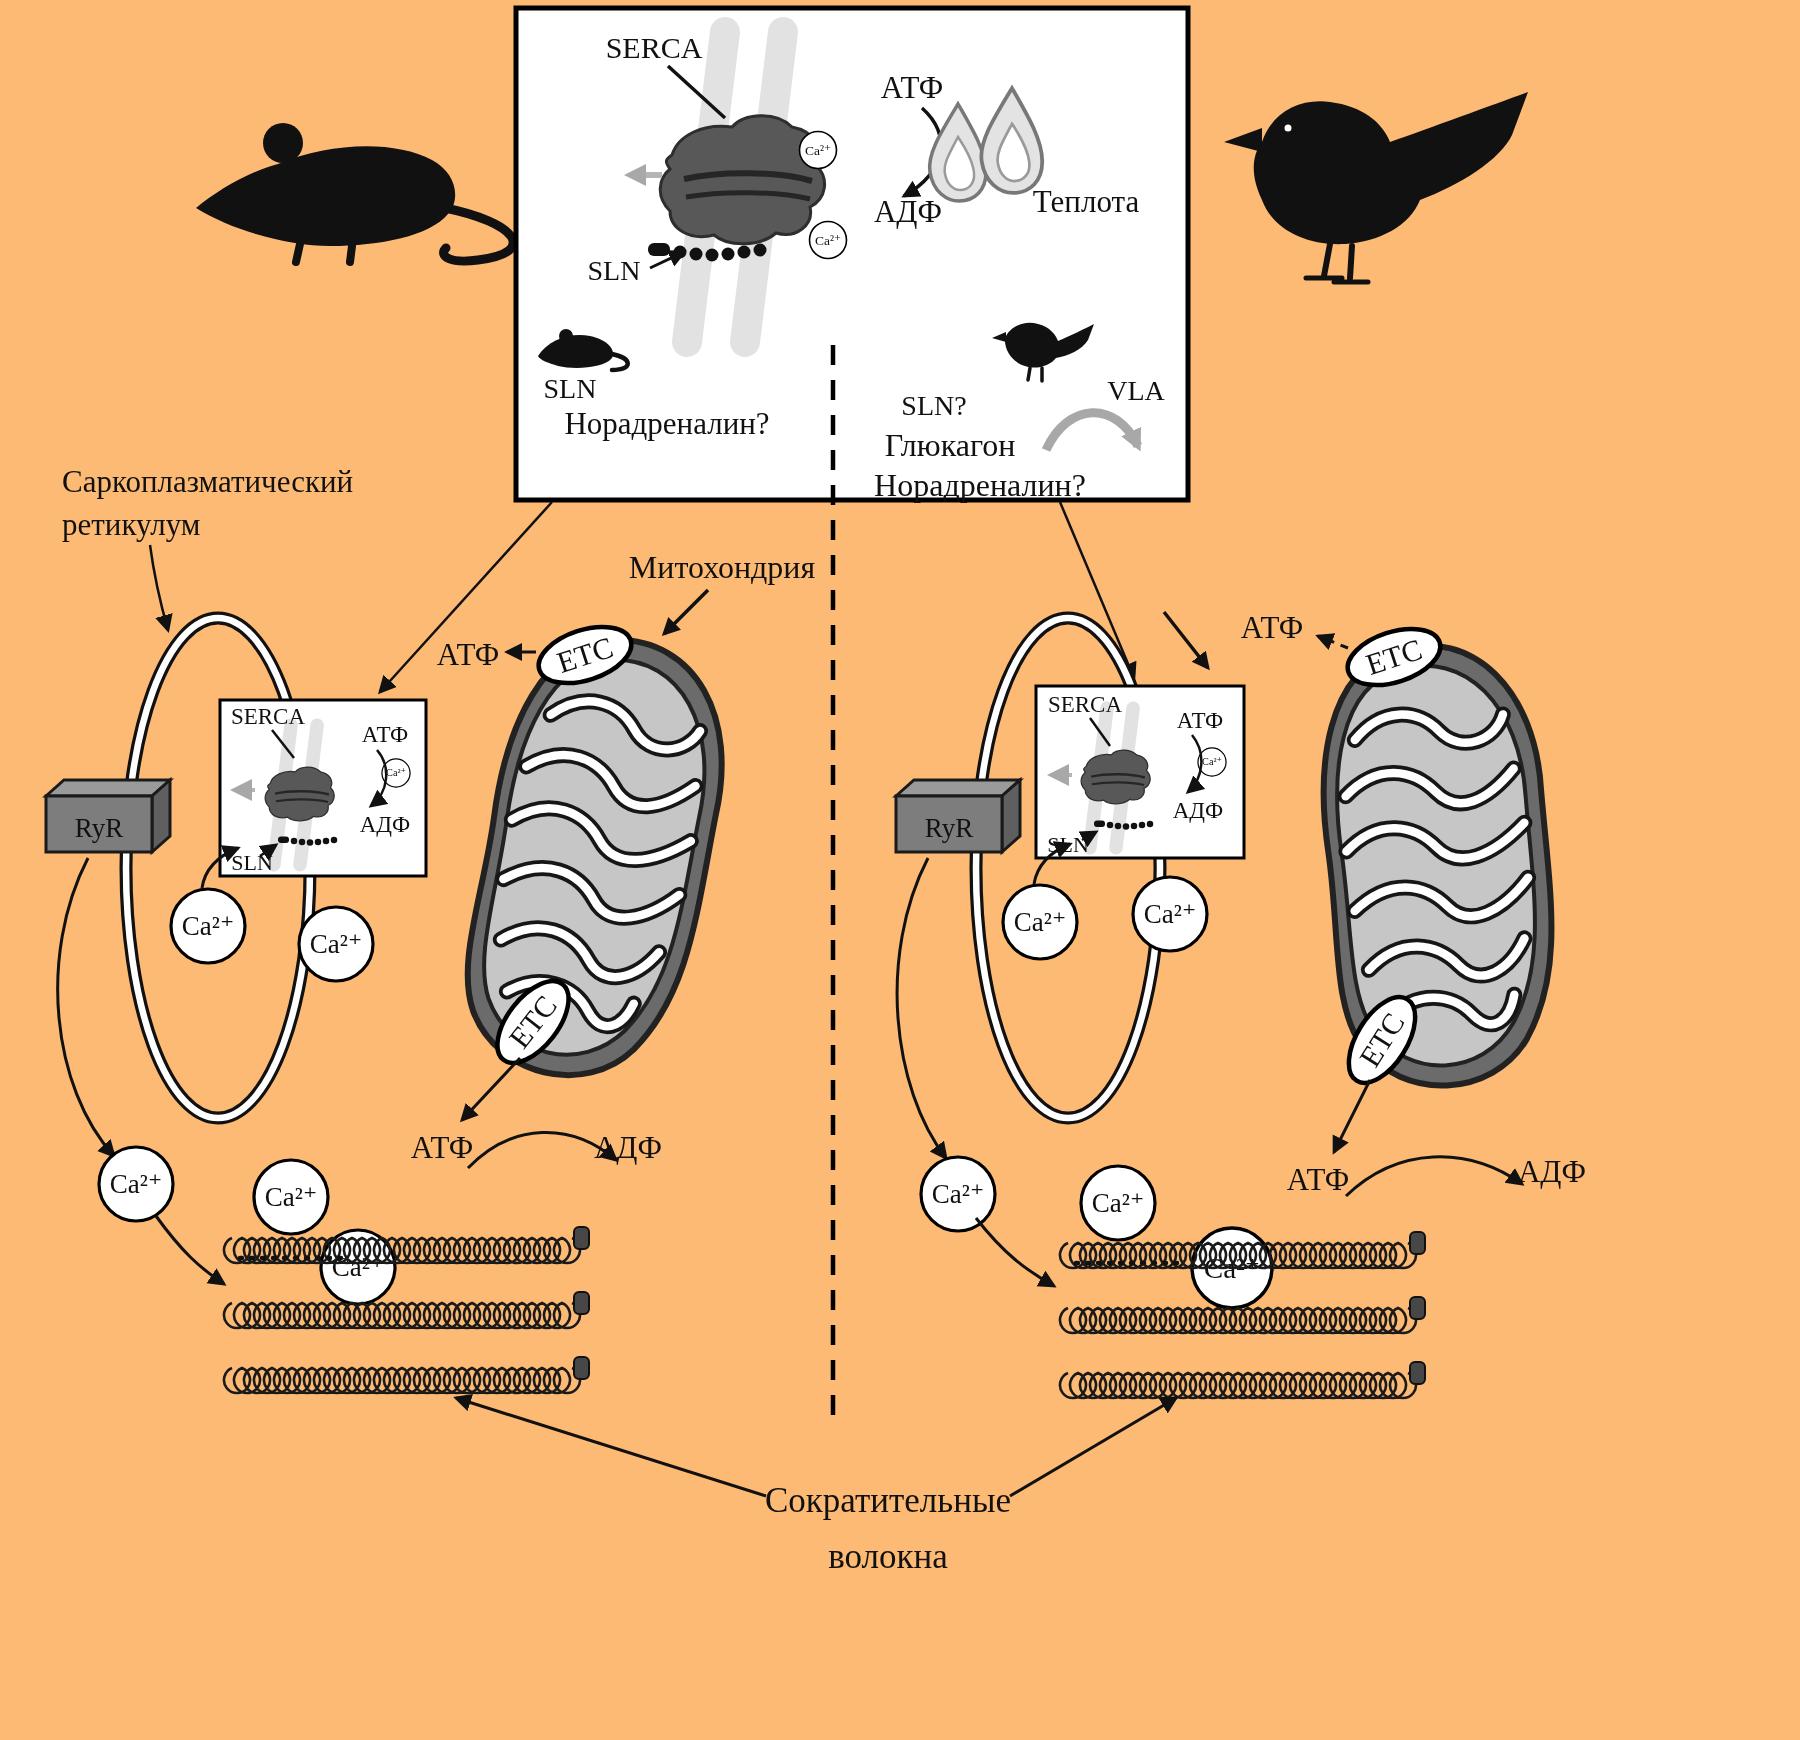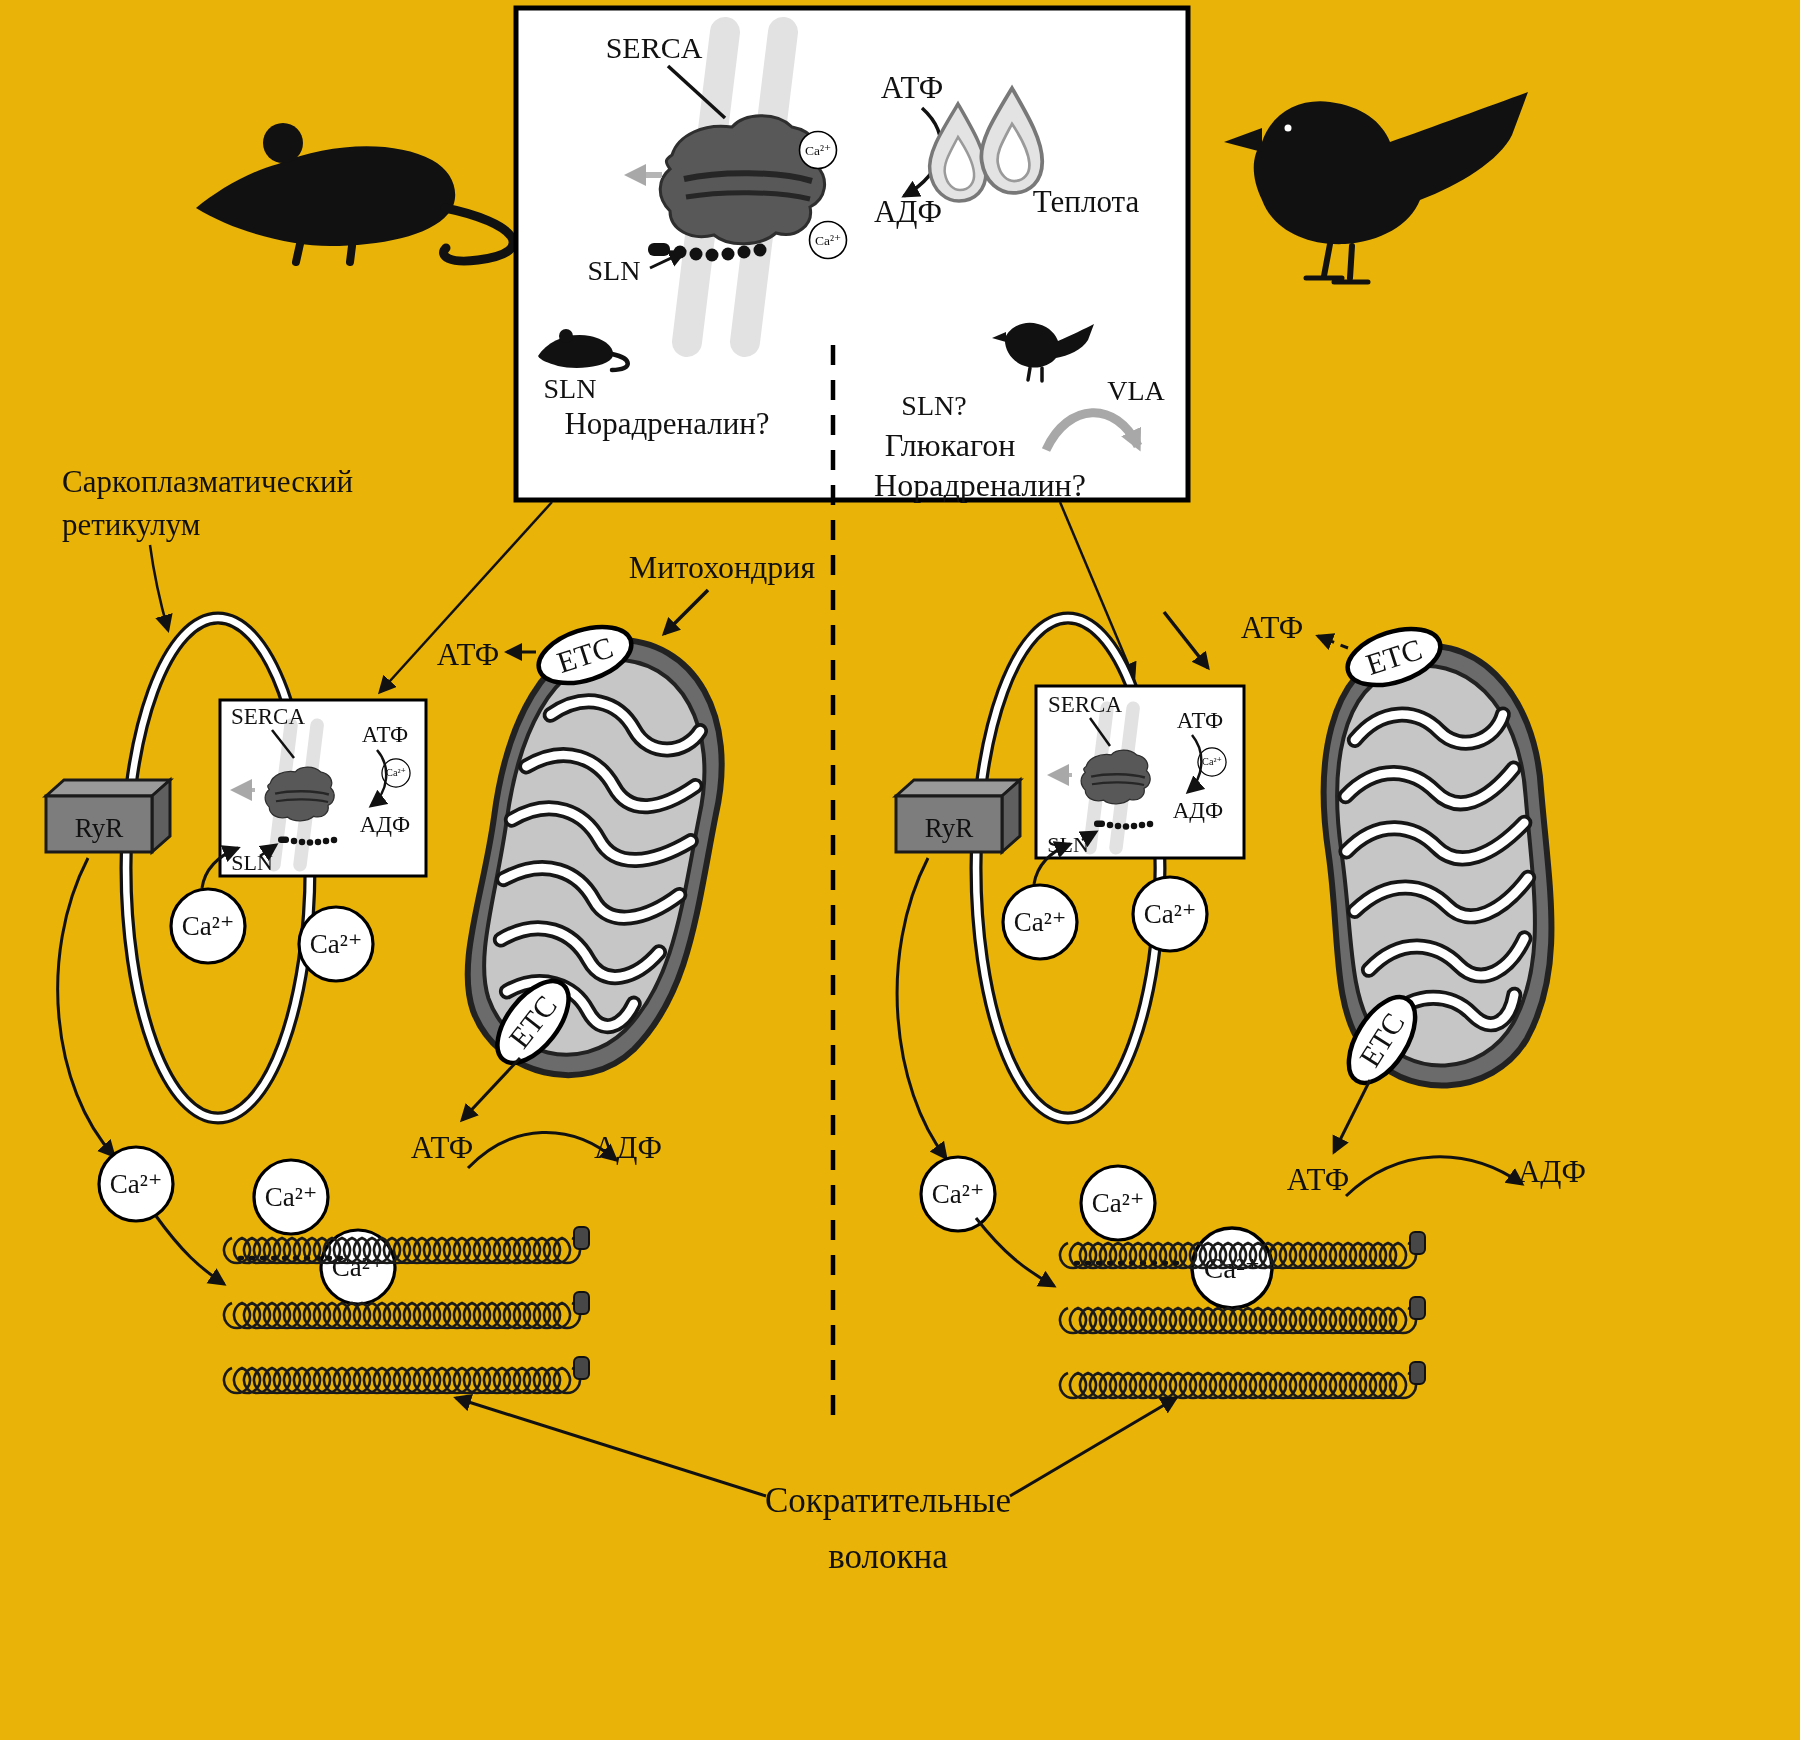--- a/index.html
+++ b/index.html
@@ -1,16 +1,16 @@
 <!DOCTYPE html>
 <html><head>
 <meta charset="utf-8">
 <style>
   html,body{margin:0;padding:0;background:#fff;}
-  .stage{width:1800px;height:1740px;position:relative;background:#eab308;}
+  .stage{width:1800px;height:1740px;position:relative;background:#fdba74;}
   svg{display:block;}
   svg text{font-family:"Liberation Serif","DejaVu Serif",serif;fill:#111;}
   .dk{stroke:#161616;stroke-width:16;fill:none;stroke-linecap:round;}
   .lt{stroke:#ffffff;stroke-width:8.5;fill:none;stroke-linecap:round;}
   .arrow{stroke:#111;fill:none;}
   .thin{stroke:#111;fill:none;}
 </style>
 </head>
 <body>
 

